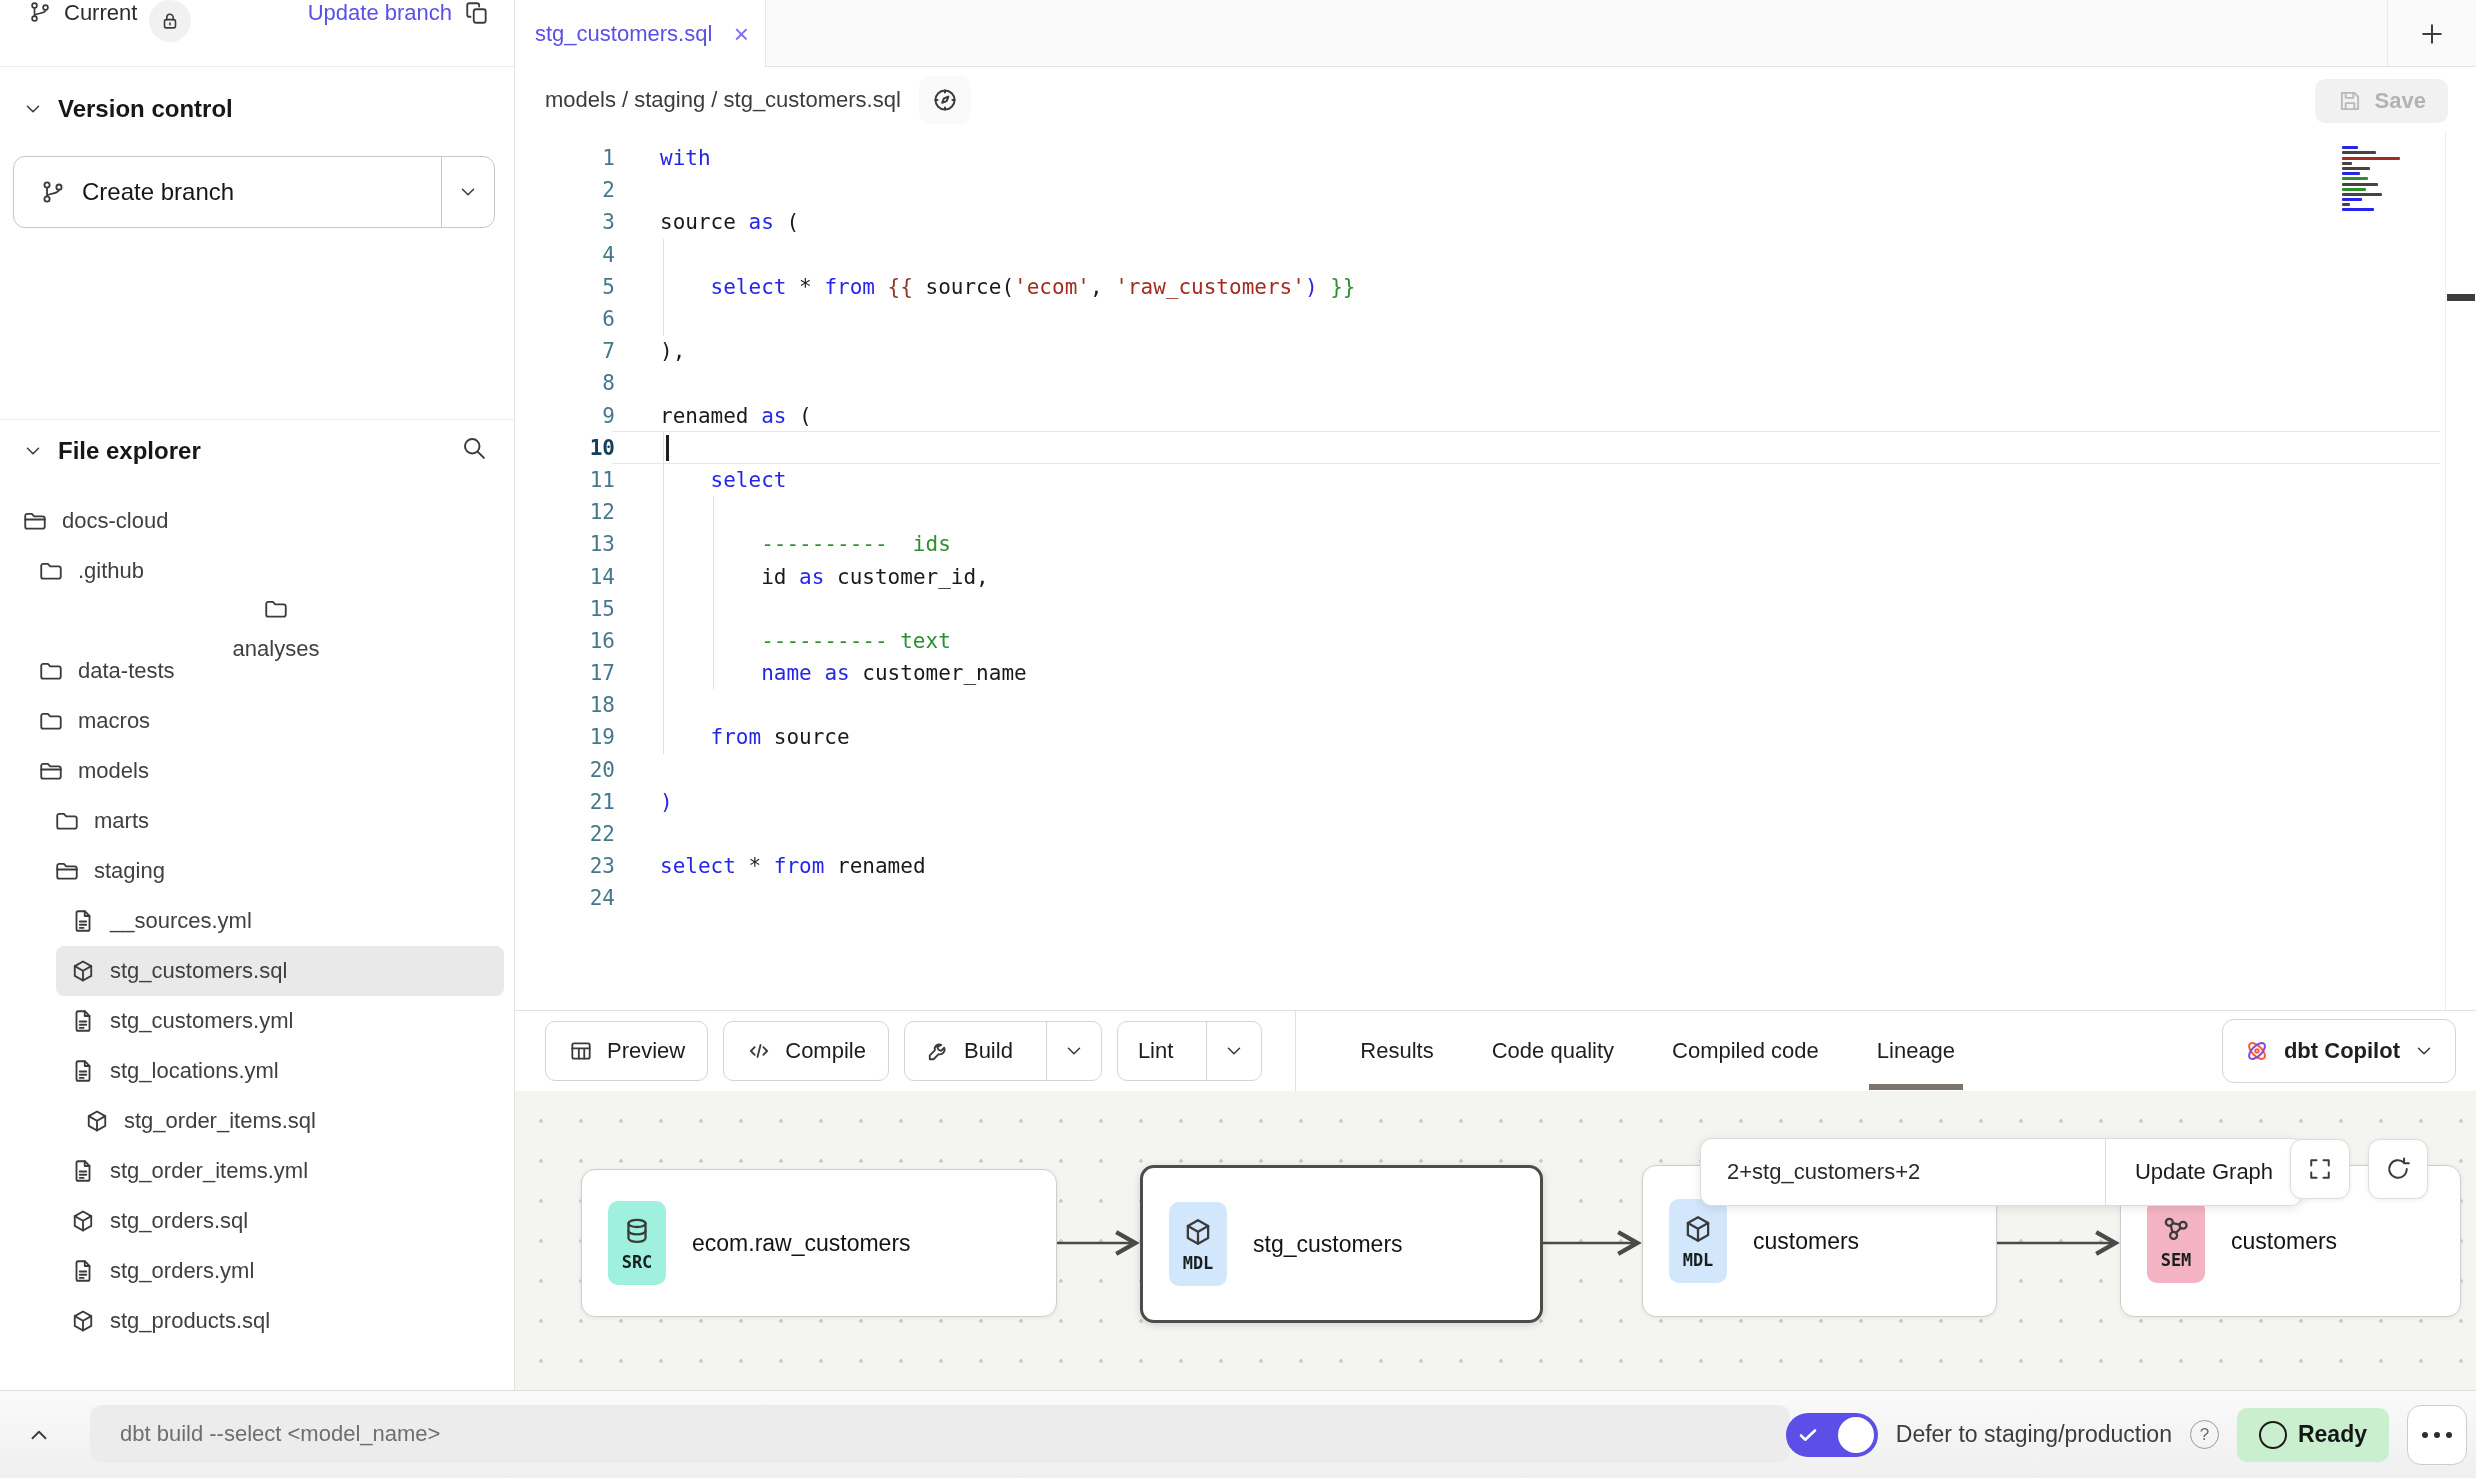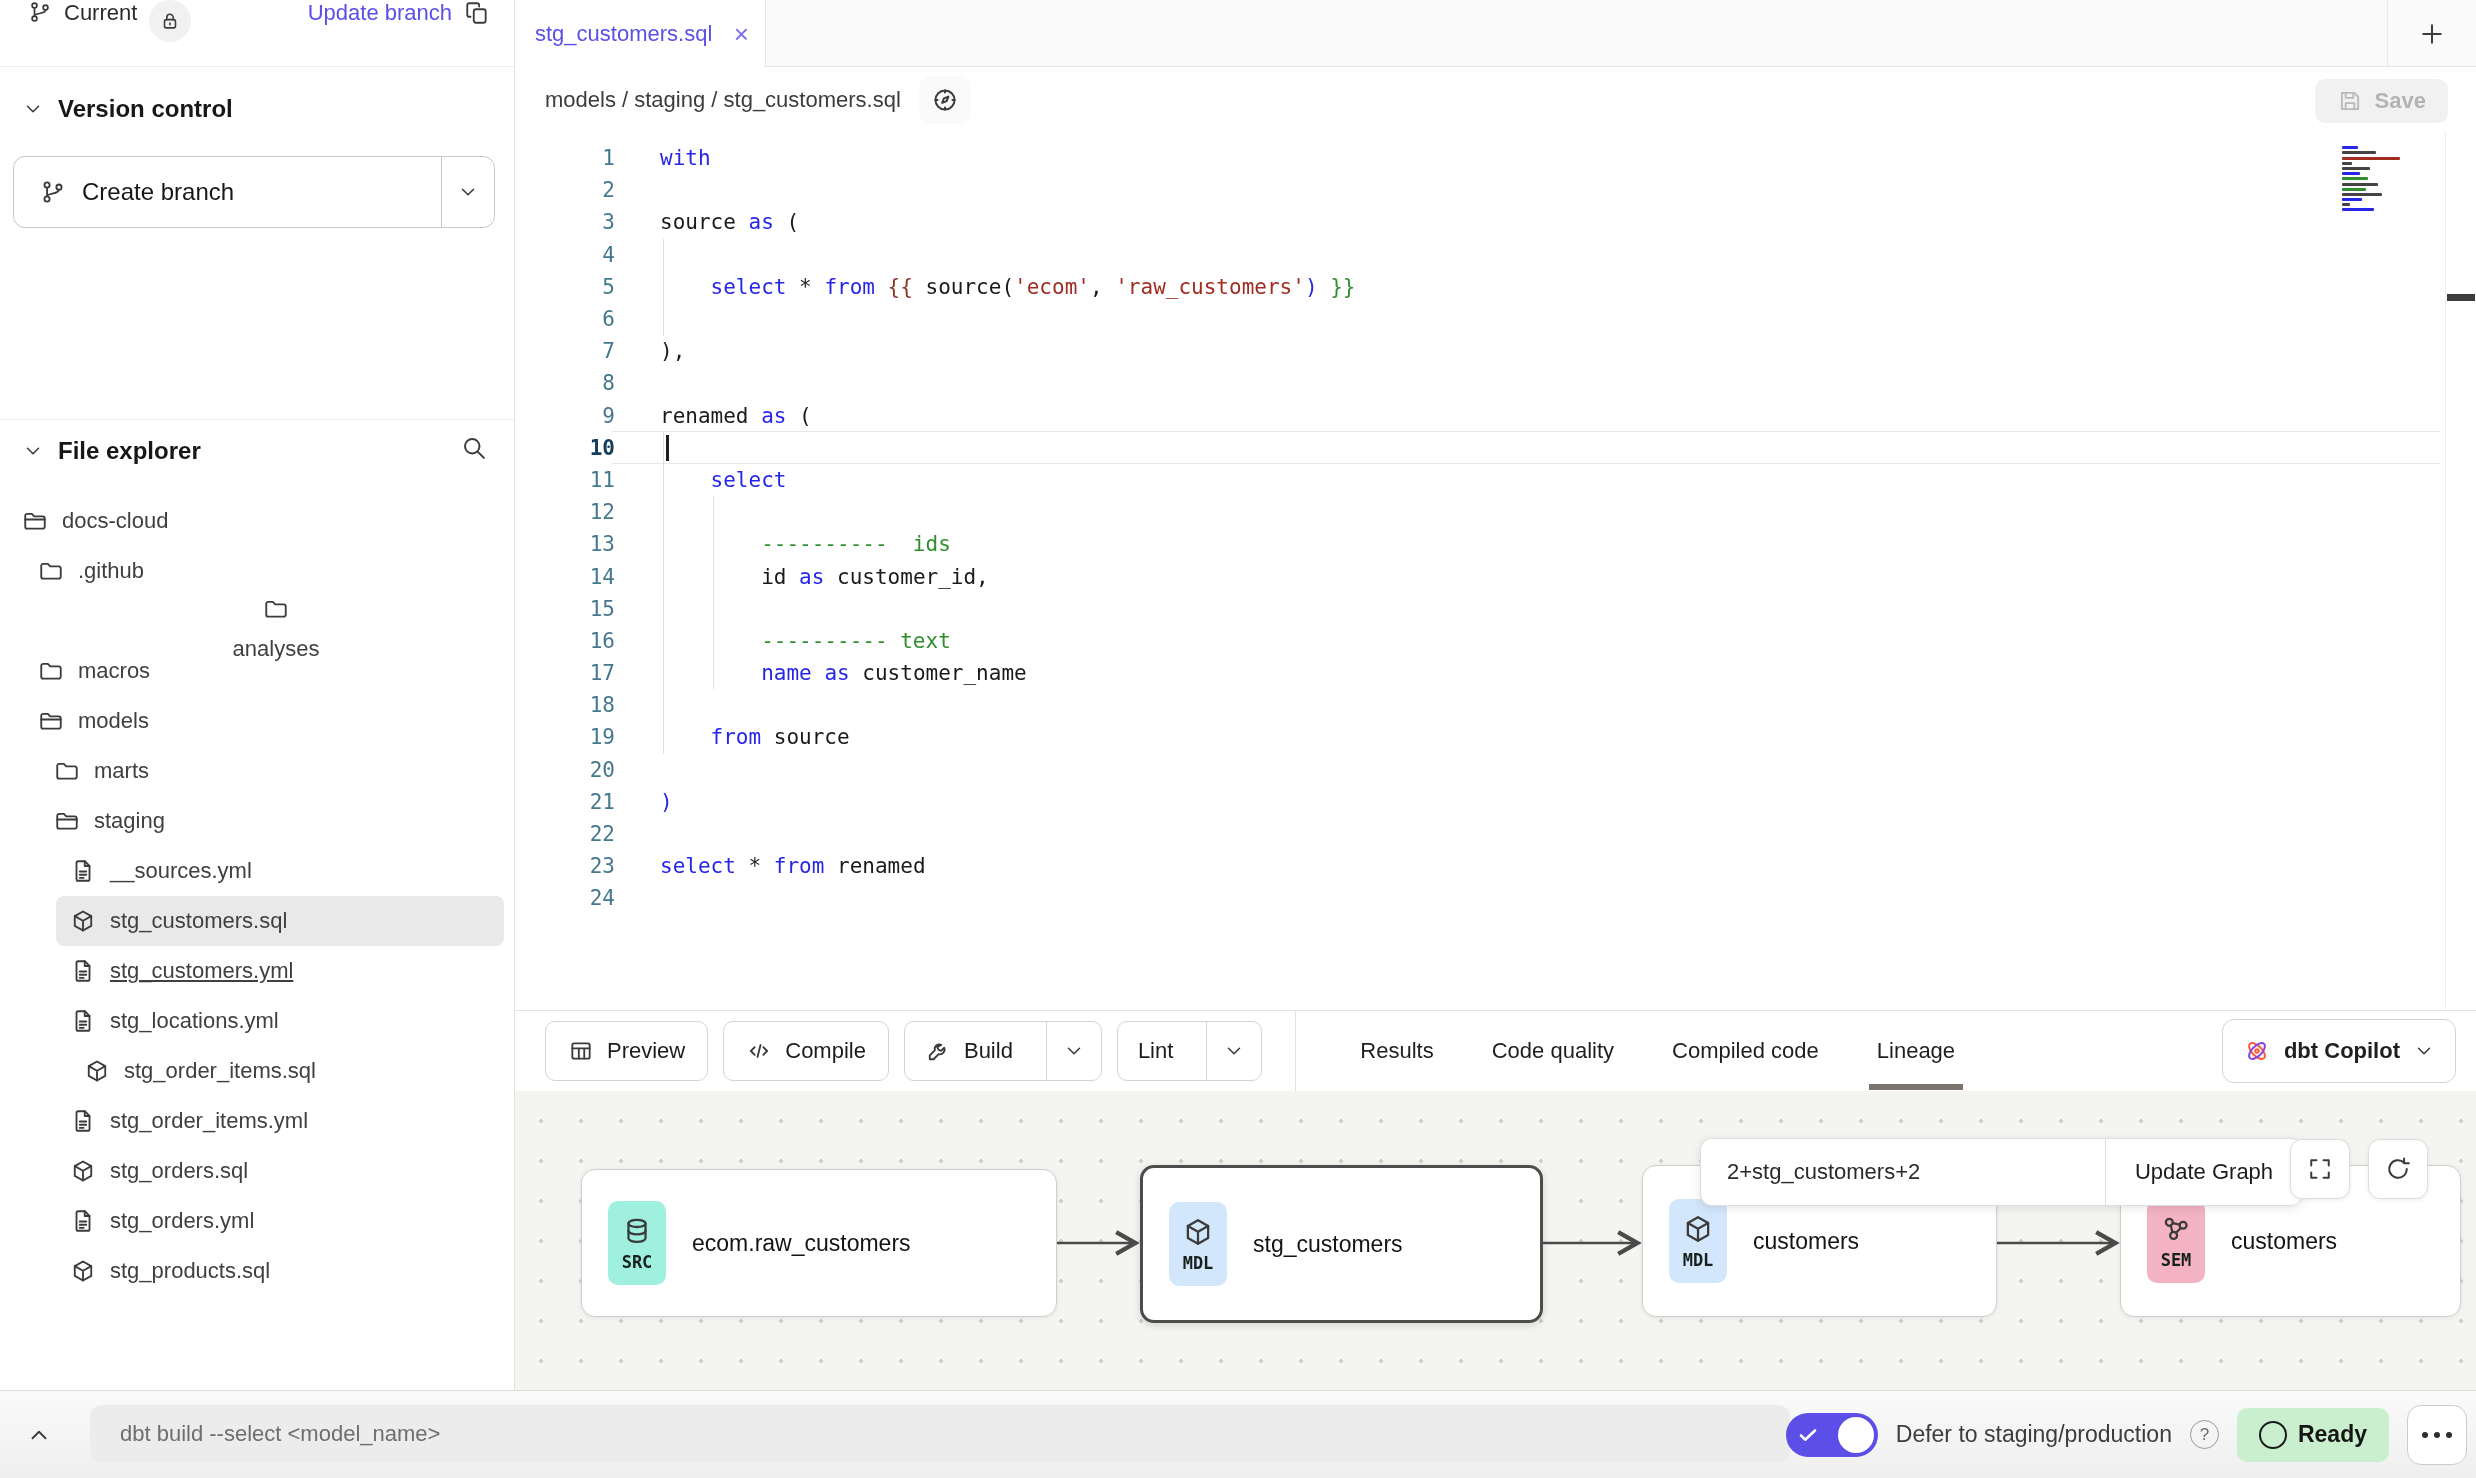--- a/index.html
+++ b/index.html
@@ -228,20 +228,28 @@
               </svg>
             </span>
             <span class="tree-label">analyses</span>
           </div>
           <div class="tree-row" style="padding-left: 38px;">
             <span class="ic ic26">
               <svg viewBox="0 0 24 24">
                 <path d="M3 7.2A1.8 1.8 0 0 1 4.8 5.4h4.3l2.2 2.4h7.9A1.8 1.8 0 0 1 21 9.6v7.6a1.8 1.8 0 0 1-1.8 1.8H4.8A1.8 1.8 0 0 1 3 17.2z"></path>
               </svg>
             </span>
+            <span class="tree-label">data-tests</span>
+          </div>
+          <div class="tree-row" style="padding-left: 38px;">
+            <span class="ic ic26">
+              <svg viewBox="0 0 24 24">
+                <path d="M3 7.2A1.8 1.8 0 0 1 4.8 5.4h4.3l2.2 2.4h7.9A1.8 1.8 0 0 1 21 9.6v7.6a1.8 1.8 0 0 1-1.8 1.8H4.8A1.8 1.8 0 0 1 3 17.2z"></path>
+              </svg>
+            </span>
             <span class="tree-label">macros</span>
           </div>
           <div class="tree-row" style="padding-left: 38px;">
             <span class="ic ic26">
               <svg viewBox="0 0 24 24">
                 <path d="M3 7.2A1.8 1.8 0 0 1 4.8 5.4h4.3l2.2 2.4h7.9A1.8 1.8 0 0 1 21 9.6v7.6a1.8 1.8 0 0 1-1.8 1.8H4.8A1.8 1.8 0 0 1 3 17.2z"></path>
                 <path d="M3 10.6h18"></path>
               </svg>
             </span>
             <span class="tree-label">models</span>
@@ -274,21 +282,21 @@
           </div>
           <div class="tree-row selected" style="margin-left: 56px; padding-left: 14px; margin-right: 10px;">
             <span class="ic ic26">
               <svg viewBox="0 0 24 24">
                 <path d="M12 3.2l7.6 4.3v9L12 20.8l-7.6-4.3v-9z"></path>
                 <path d="M4.4 7.5L12 11.8l7.6-4.3M12 11.8v9"></path>
               </svg>
             </span>
             <span class="tree-label">stg_customers.sql</span>
           </div>
-          <div class="tree-row" style="padding-left: 70px; text-decoration: underline;">
+          <div class="tree-row" style="padding-left: 70px;">
             <span class="ic ic26">
               <svg viewBox="0 0 24 24">
                 <path d="M7.5 3h6.2L18 7.3V19.5A1.5 1.5 0 0 1 16.5 21h-9A1.5 1.5 0 0 1 6 19.5v-15A1.5 1.5 0 0 1 7.5 3z"></path>
                 <path d="M13.6 3v4.4H18M9 12.5h6M9 15.5h6M9 18.3h3.6"></path>
               </svg>
             </span>
             <span class="tree-label">stg_customers.yml</span>
           </div>
           <div class="tree-row" style="padding-left: 70px;">
             <span class="ic ic26">

